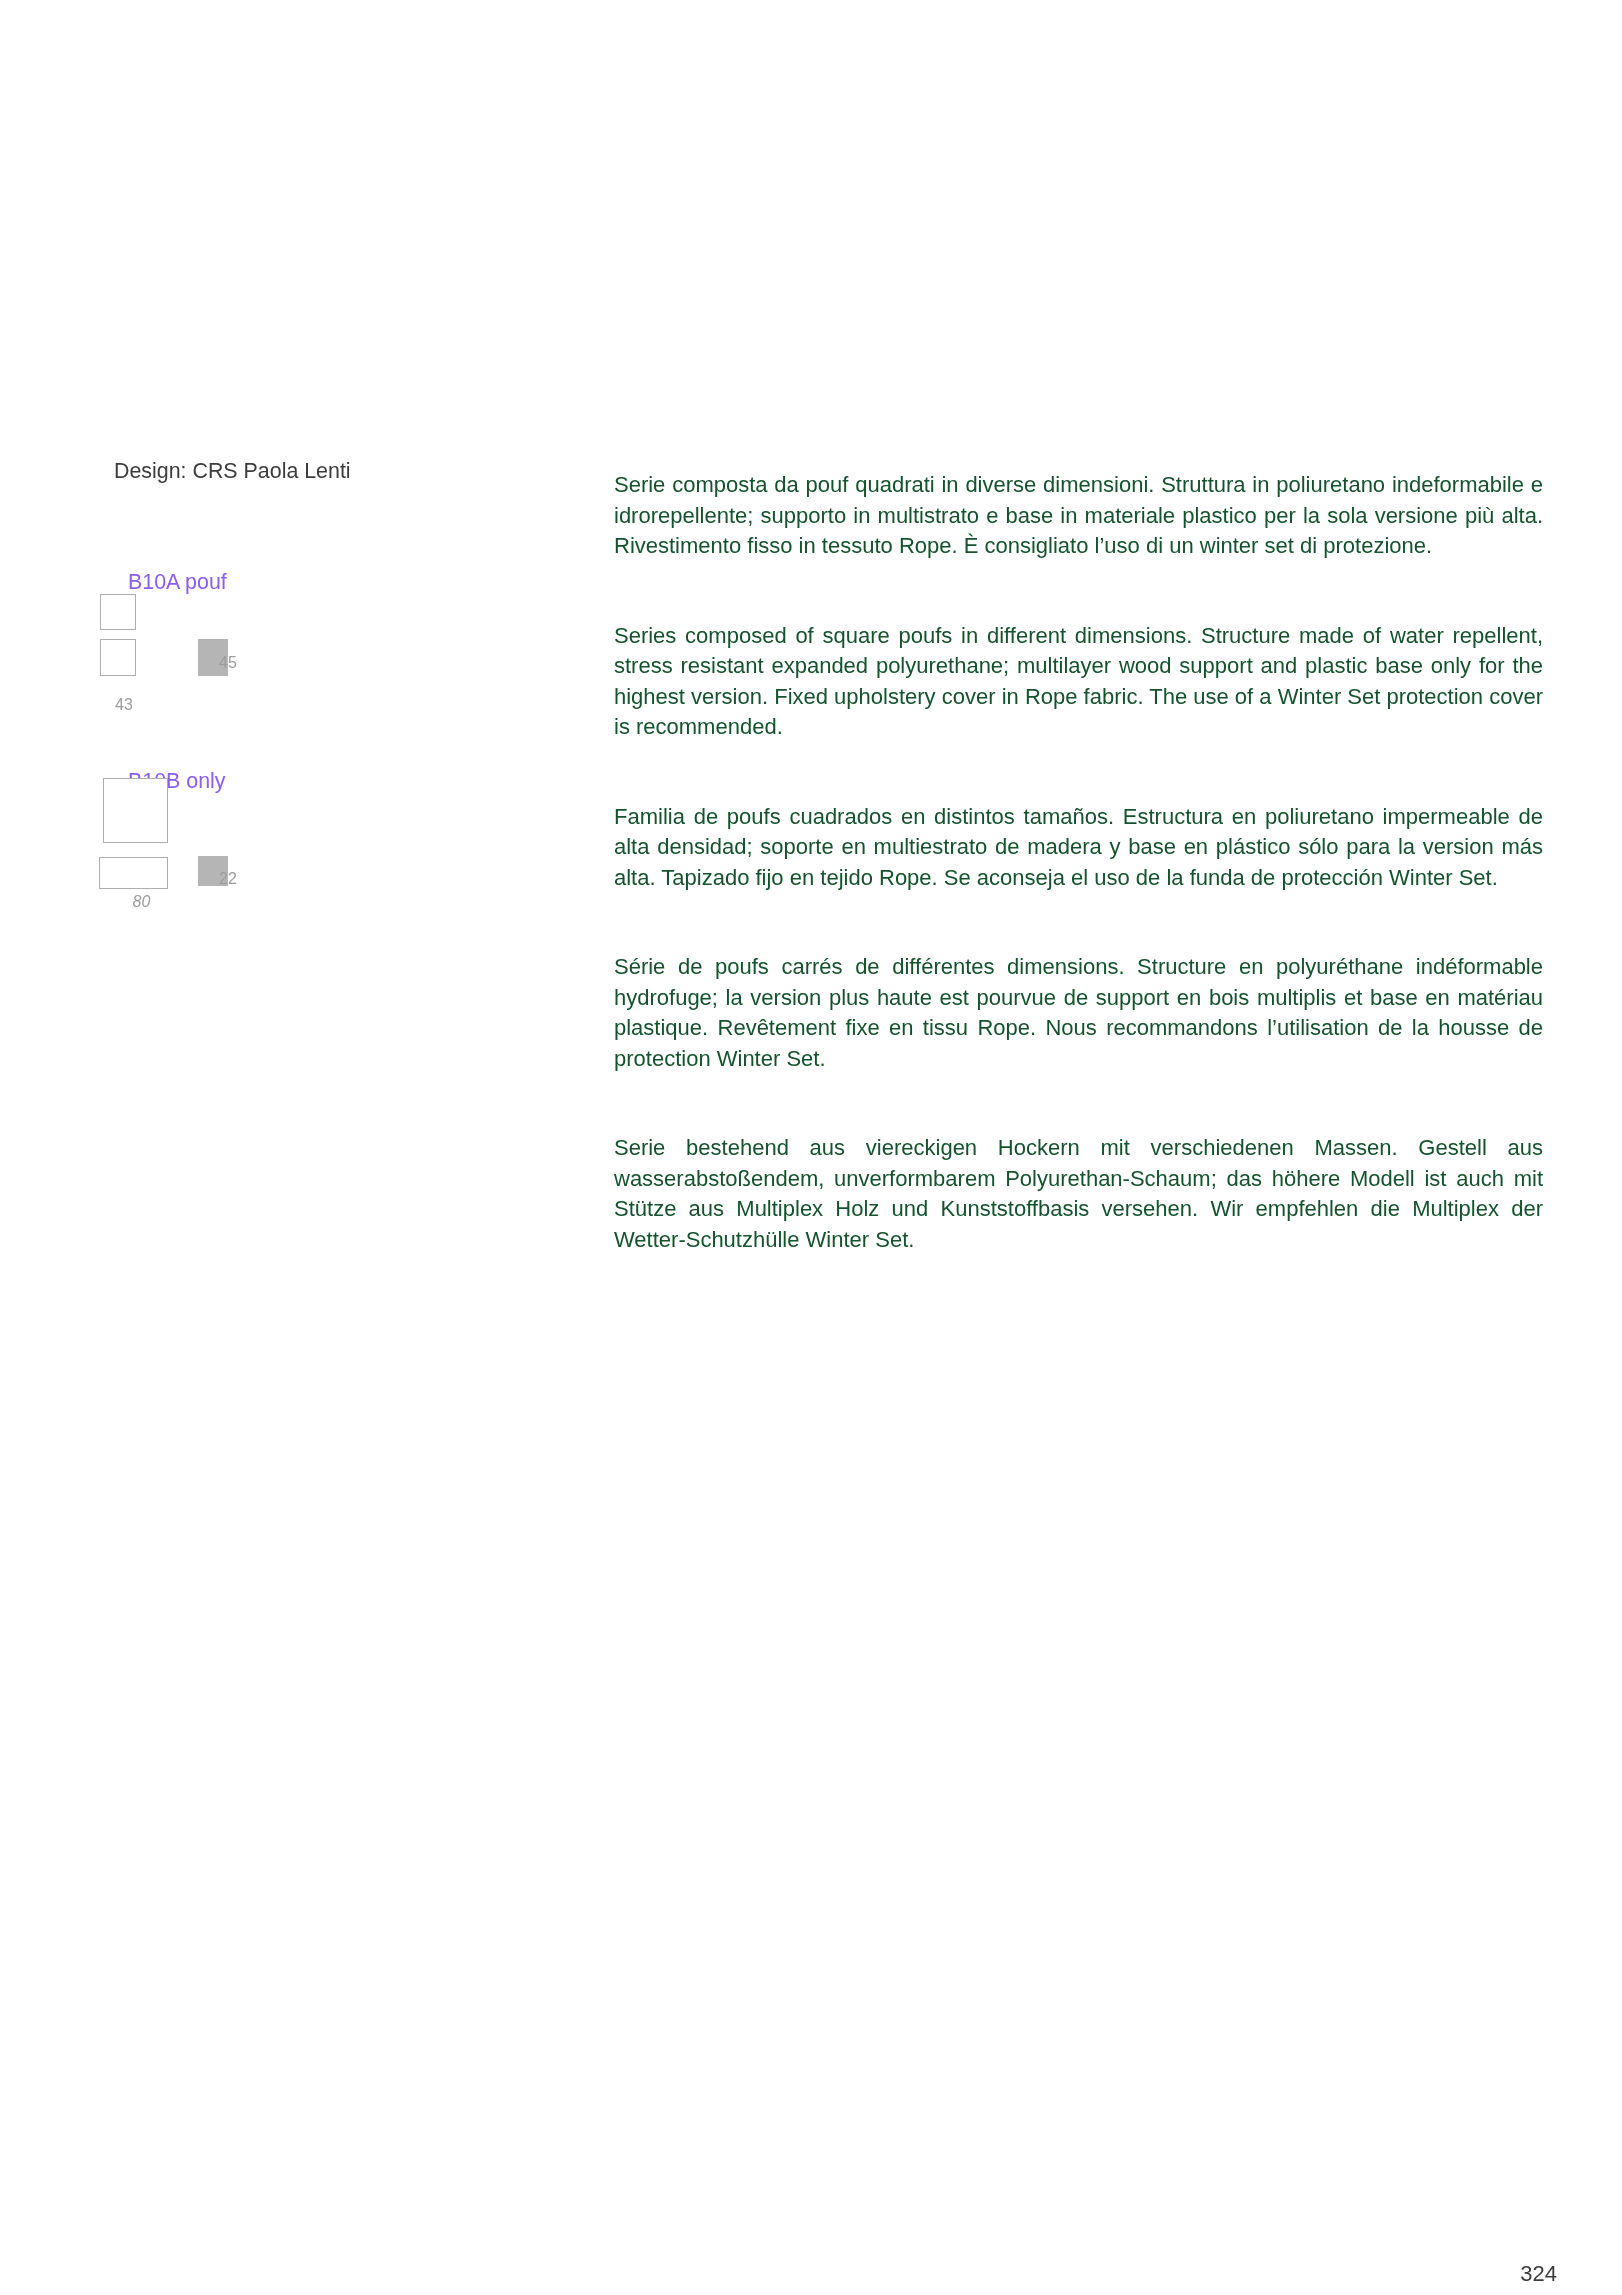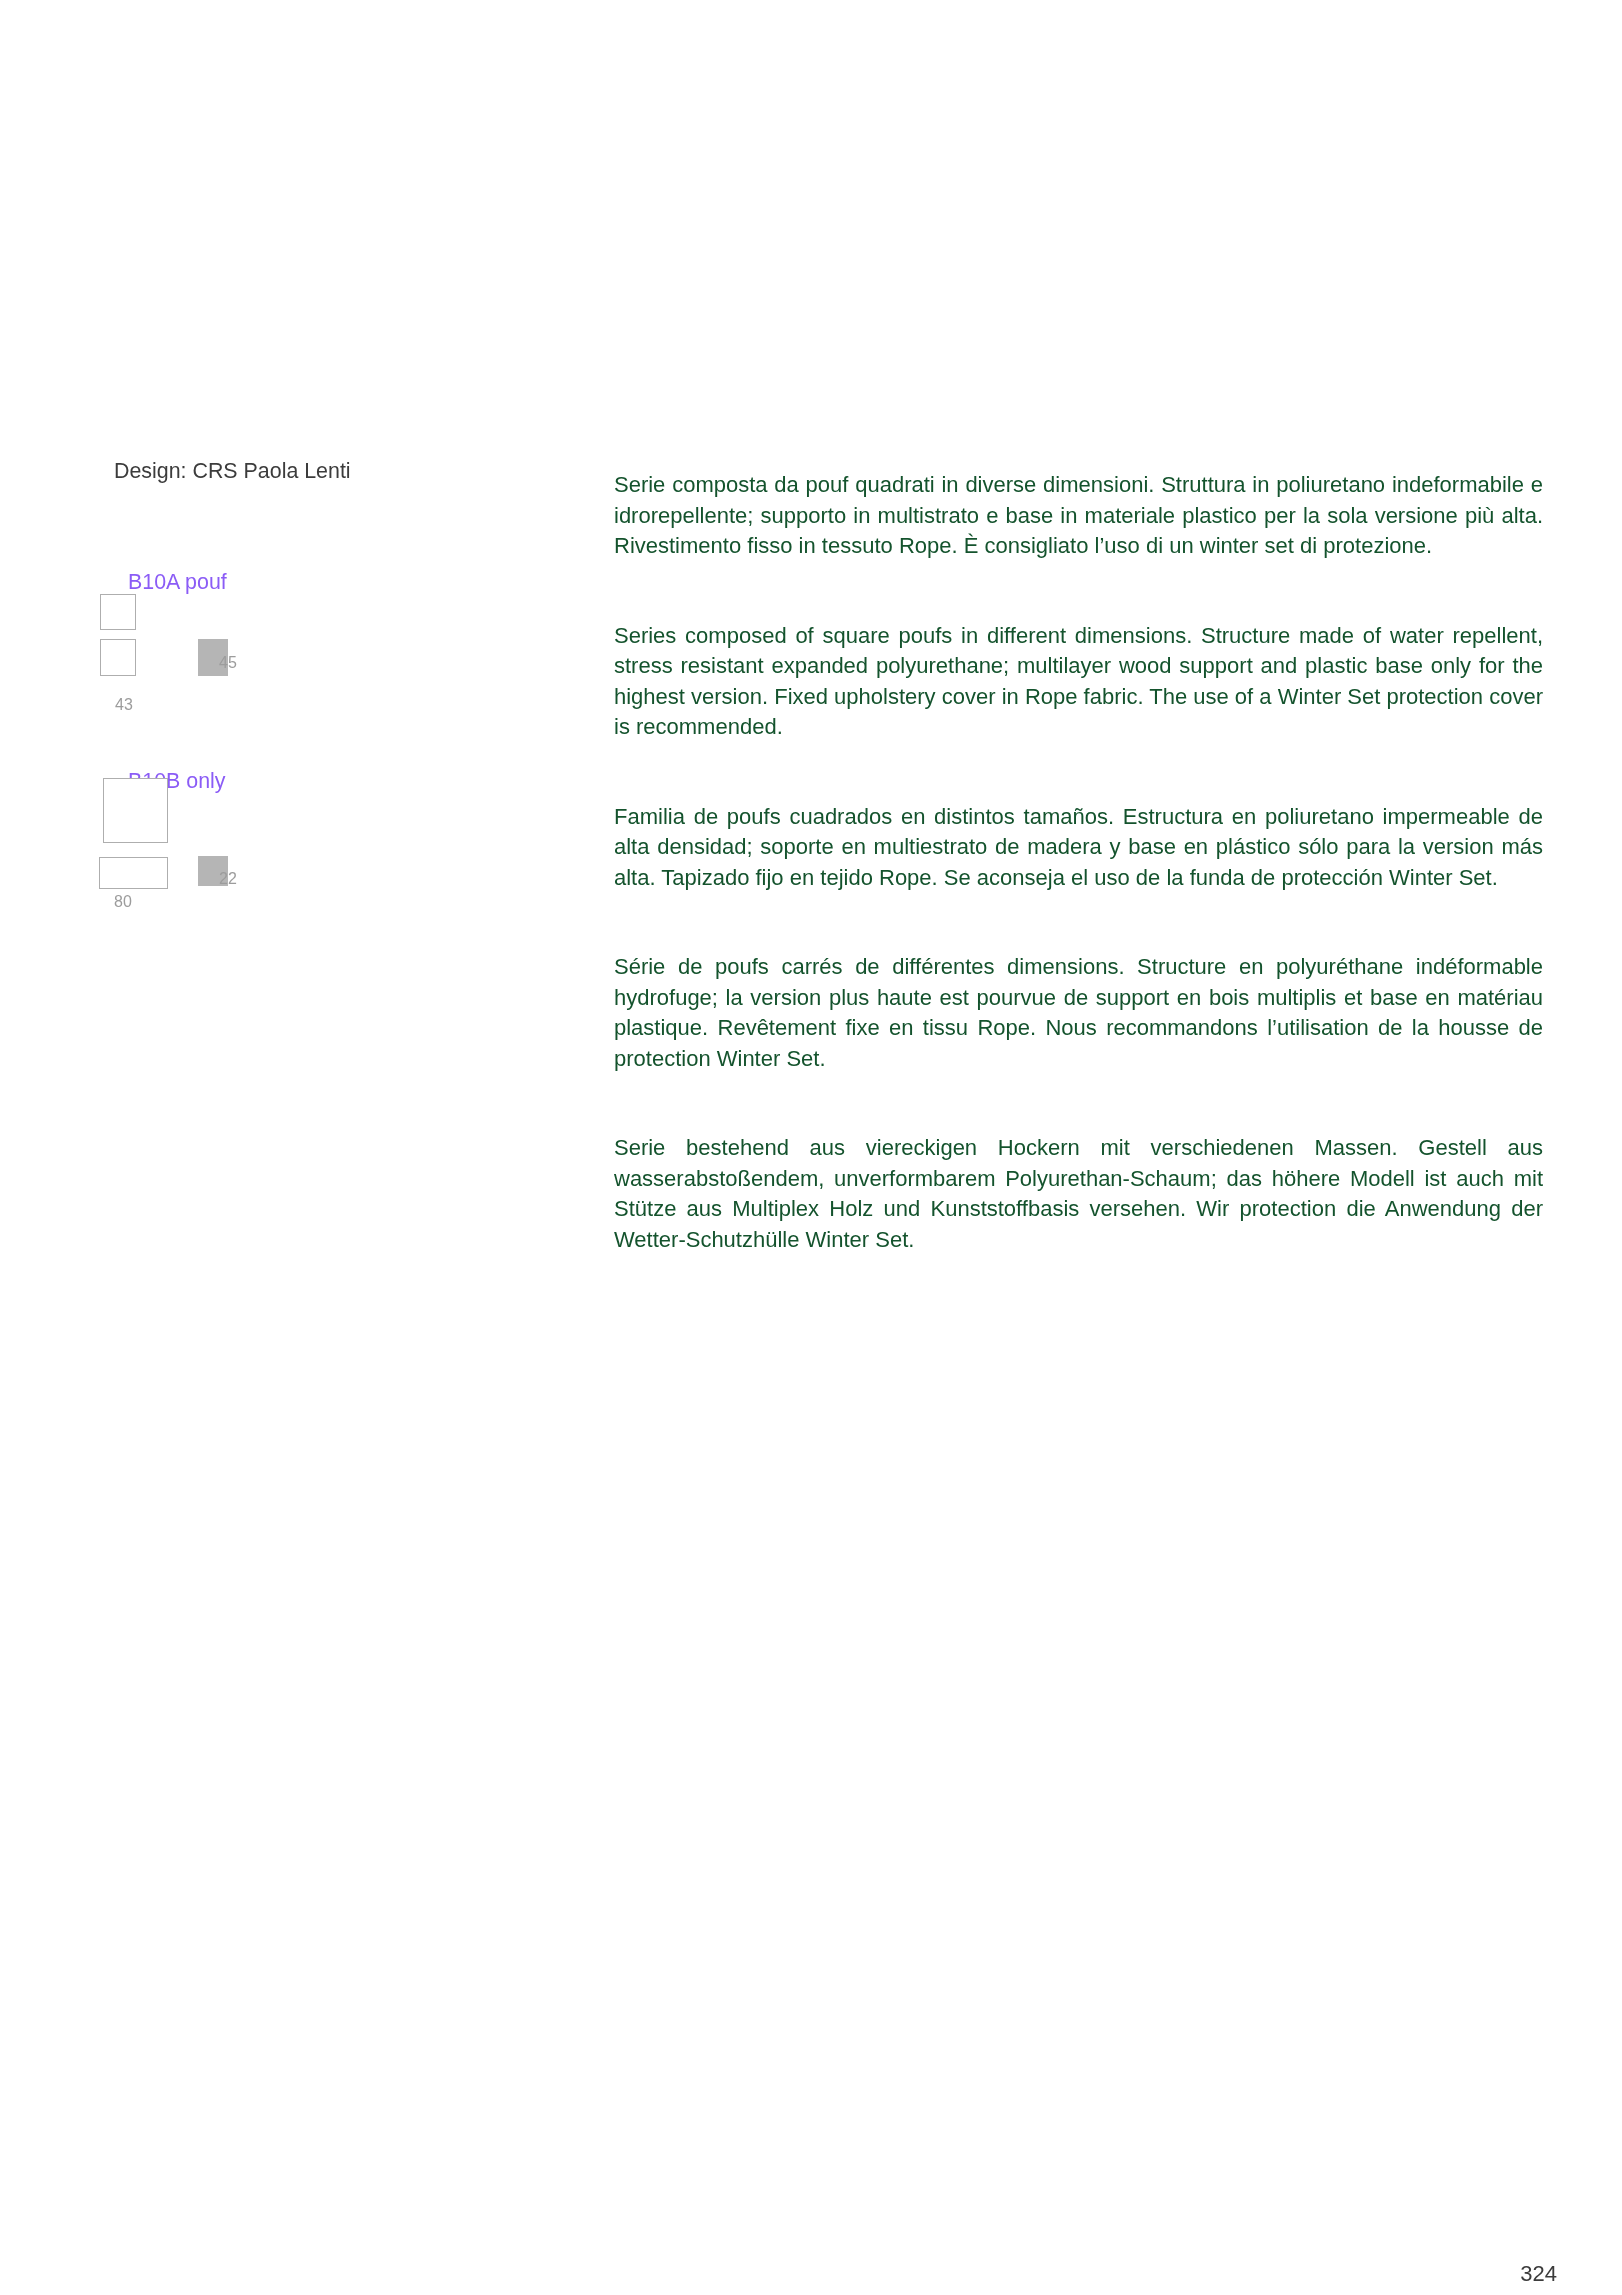--- a/index.html
+++ b/index.html
@@ -59,21 +59,21 @@
 
   .dim-num {
     position: absolute;
     font-size: 16px;
     line-height: 18px;
     color: #9c9c9c;
   }
   .num-45 { left: 189px; top: 624px; }
   .num-22 { left: 189px; top: 840px; }
   .num-43 { left: 85px; top: 666px; width: 36px; }
-  .num-80 { left: 84px; top: 863px; width: 69px; text-align: left; }
+  .num-80 { left: 92px; top: 863px; width: 69px; text-align: center; font-style: italic; }
 
   
   .text-col {
     position: absolute;
     left: 569px;
     top: 425px;
     width: 989px;
   }
   .text-col p {
     font-size: 22px;
@@ -115,19 +115,19 @@
   <div class="diagram-box b10b-side"></div>
   <div class="dim-vline h22"></div>
   <div class="dim-num num-22">22</div>
   <div class="dim-num num-80">80</div>
 
   <div class="text-col">
     <p>Serie composta da pouf quadrati in diverse dimensioni. Struttura in poliuretano indeformabile e idrorepellente; supporto in multistrato e base in materiale plastico per la sola versione più alta. Rivestimento fisso in tessuto Rope. È consigliato l’uso di un winter set di protezione.</p>
     <p>Series composed of square poufs in different dimensions. Structure made of water repellent, stress resistant expanded polyurethane; multilayer wood support and plastic base only for the highest version. Fixed upholstery cover in Rope fabric. The use of a Winter Set protection cover is recommended.</p>
     <p>Familia de poufs cuadrados en distintos tamaños. Estructura en poliuretano impermeable de alta densidad; soporte en multiestrato de madera y base en plástico sólo para la version más alta. Tapizado fijo en tejido Rope. Se aconseja el uso de la funda de protección Winter Set.</p>
     <p>Série de poufs carrés de différentes dimensions. Structure en polyuréthane indéformable hydrofuge; la version plus haute est pourvue de support en bois multiplis et base en matériau plastique. Revêtement fixe en tissu Rope. Nous recommandons l’utilisation de la housse de protection Winter Set.</p>
-    <p>Serie bestehend aus viereckigen Hockern mit verschiedenen Massen. Gestell aus wasserabstoßendem, unverformbarem Polyurethan-Schaum; das höhere Modell ist auch mit Stütze aus Multiplex Holz und Kunststoffbasis versehen. Wir protection die Anwendung der Wetter-Schutzhülle Winter Set.</p>
+    <p>Serie bestehend aus viereckigen Hockern mit verschiedenen Massen. Gestell aus wasserabstoßendem, unverformbarem Polyurethan-Schaum; das höhere Modell ist auch mit Stütze aus Multiplex Holz und Kunststoffbasis versehen. Wir empfehlen die Multiplex der Wetter-Schutzhülle Winter Set.</p>
   </div>
 
   <div class="page-number">324</div>
 
 </div>
 
 
 </body></html>

